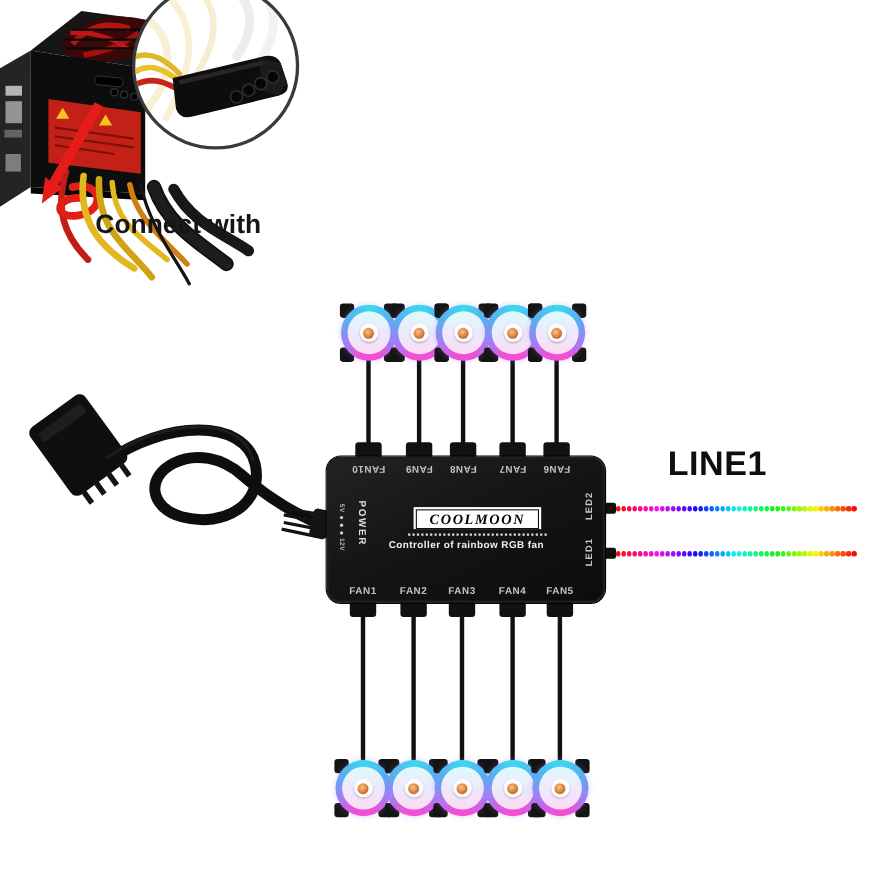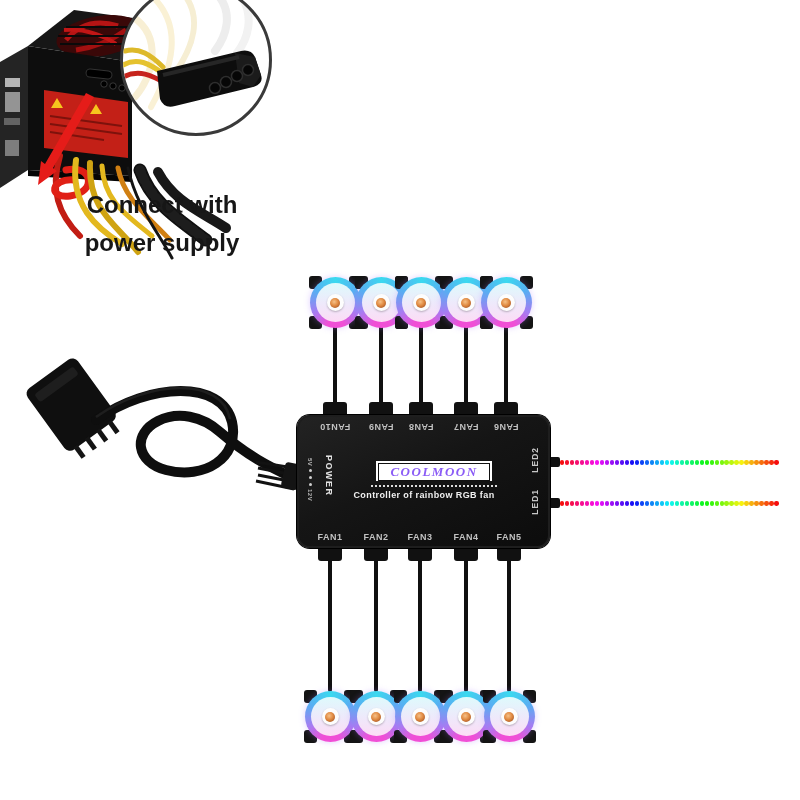--- a/index.html
+++ b/index.html
@@ -35,21 +35,21 @@
     background:linear-gradient(155deg,#232323 0%,#151515 45%,#0c0c0c 100%);
     box-shadow:inset 0 0 0 2px #1e1e1e,0 0 0 1px #000;z-index:5;}
   .plabel{position:absolute;width:46px;text-align:center;font-size:9px;font-weight:bold;
     color:#c2c2c2;letter-spacing:.5px;}
   .pt{top:7px;transform:rotate(180deg);}
   .pb{bottom:6px;}
   #brand{position:absolute;left:79px;top:46px;width:116px;height:20px;background:#fff;
     padding:2px;box-sizing:border-box;}
   #brand-inner{border:1px solid #111;height:100%;display:flex;align-items:center;justify-content:center;
     font-family:"Liberation Serif",serif;font-style:italic;font-weight:bold;font-size:13px;
-    letter-spacing:1.5px;color:#8b5cf6;white-space:nowrap;}
+    letter-spacing:1.5px;color:#000000;white-space:nowrap;}
   #divider{position:absolute;left:74px;top:70px;width:126px;height:0;border-top:2px dotted #ddd;}
   #subtitle{position:absolute;left:24px;top:75px;width:206px;text-align:center;font-size:9px;
     font-weight:bold;color:#f0f0f0;letter-spacing:.4px;white-space:nowrap;}
   #power-label{position:absolute;left:27px;top:40px;writing-mode:vertical-rl;font-size:9px;
     font-weight:bold;color:#e2e2e2;letter-spacing:1.5px;}
   #volt{position:absolute;left:10px;top:43px;display:flex;flex-direction:column;align-items:center;gap:2px;}
   #volt .v{writing-mode:vertical-rl;font-size:6px;color:#b5b5b5;font-weight:bold;letter-spacing:.5px;}
   #volt .d{width:3px;height:3px;border-radius:50%;background:#cfcfcf;margin:1px 0;}
   .ledlabel{position:absolute;left:233px;writing-mode:vertical-rl;transform:rotate(180deg);
     font-size:8.5px;font-weight:bold;color:#c6c6c6;letter-spacing:1px;}
@@ -151,21 +151,20 @@
         <circle cx="92" cy="101" r="5.5" fill="#060606" stroke="#2e2e2e" stroke-width="1.5"></circle>
         <circle cx="103" cy="95" r="5.5" fill="#060606" stroke="#2e2e2e" stroke-width="1.5"></circle>
         <circle cx="114" cy="89" r="5.5" fill="#060606" stroke="#2e2e2e" stroke-width="1.5"></circle>
         <circle cx="125" cy="83" r="5.5" fill="#060606" stroke="#2e2e2e" stroke-width="1.5"></circle>
       </g>
     </svg>
   </div>
 
   <div id="caption" class="abs">
     <div>Connect with</div>
-    <div>power supply</div>
   </div>
 
   <svg id="cable-svg" class="abs" width="320" height="220" viewBox="0 340 320 220">
     <g transform="rotate(-36 72 404)">
       <rect x="40" y="366" width="62" height="76" rx="7" fill="#0f0f0f"></rect>
       <rect x="47" y="374" width="48" height="10" rx="3" fill="#1e1e1e"></rect>
       <line x1="50" y1="440" x2="50" y2="454" stroke="#141414" stroke-width="5"></line>
       <line x1="64" y1="440" x2="64" y2="454" stroke="#141414" stroke-width="5"></line>
       <line x1="78" y1="440" x2="78" y2="454" stroke="#141414" stroke-width="5"></line>
       <line x1="92" y1="440" x2="92" y2="454" stroke="#141414" stroke-width="5"></line>
@@ -300,20 +299,21 @@
       <span class="dot" style="background: rgb(219, 246, 14);"></span>
       <span class="dot" style="background: rgb(246, 241, 14);"></span>
       <span class="dot" style="background: rgb(246, 208, 14);"></span>
       <span class="dot" style="background: rgb(246, 176, 14);"></span>
       <span class="dot" style="background: rgb(246, 144, 14);"></span>
       <span class="dot" style="background: rgb(246, 111, 14);"></span>
       <span class="dot" style="background: rgb(246, 79, 14);"></span>
       <span class="dot" style="background: rgb(246, 46, 14);"></span>
       <span class="dot" style="background: rgb(246, 14, 14);"></span>
     </div>
+  <div id="line1-label" class="linelabel">LINE1</div>
 
 <div class="wire" style="left: 333px; top: 324px; height: 96px;"></div>
     <div class="tab" style="left: 323px; top: 402px;"></div>
     <div class="fan" style="left: 308.5px; top: 276px;">
       <div class="c tl"></div>
       <div class="c tr"></div>
       <div class="c bl"></div>
       <div class="c br"></div>
       <div class="ring" style="background: conic-gradient(rgb(59, 217, 239), rgb(88, 174, 242) 60deg, rgb(165, 124, 242) 115deg, rgb(240, 79, 214) 160deg, rgb(240, 79, 214) 200deg, rgb(165, 124, 242) 245deg, rgb(88, 174, 242) 300deg, rgb(59, 217, 239));"></div>
       <div class="inner"></div>

